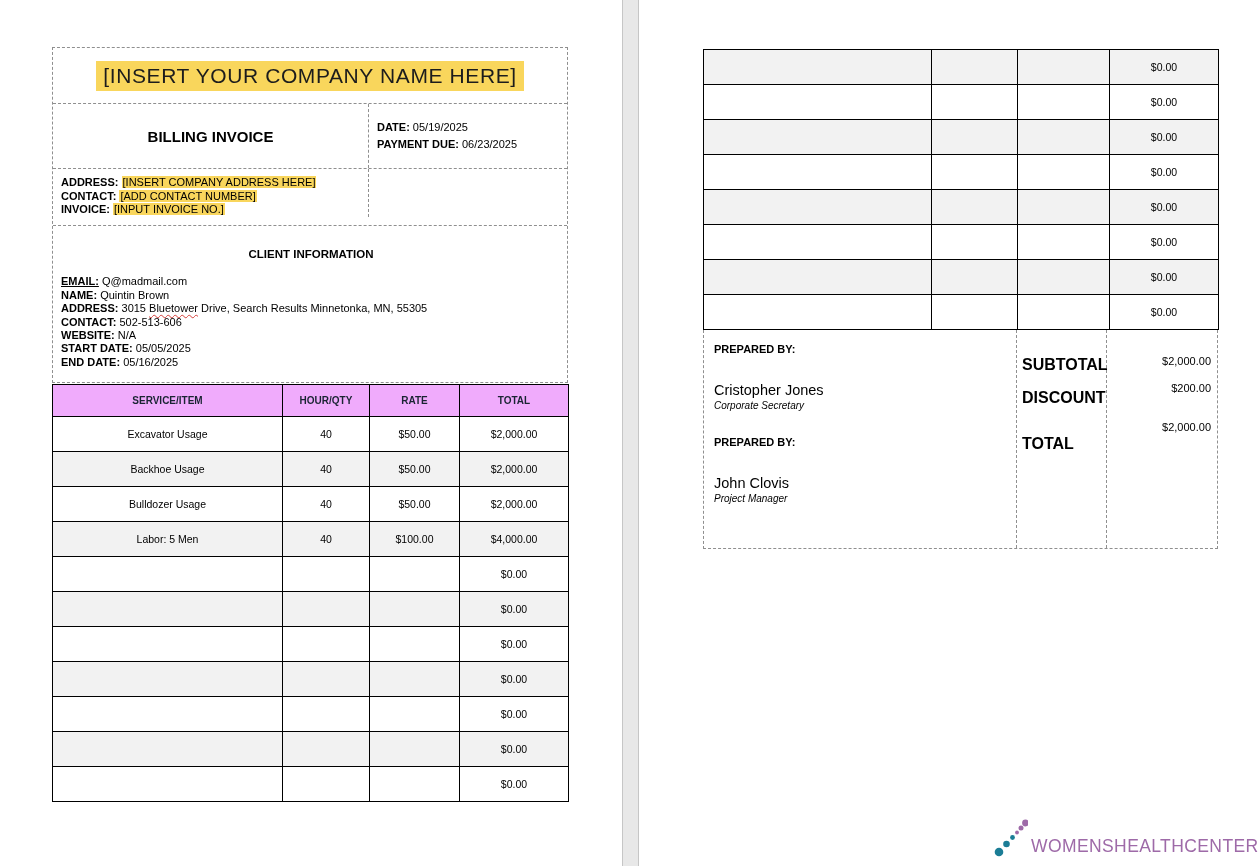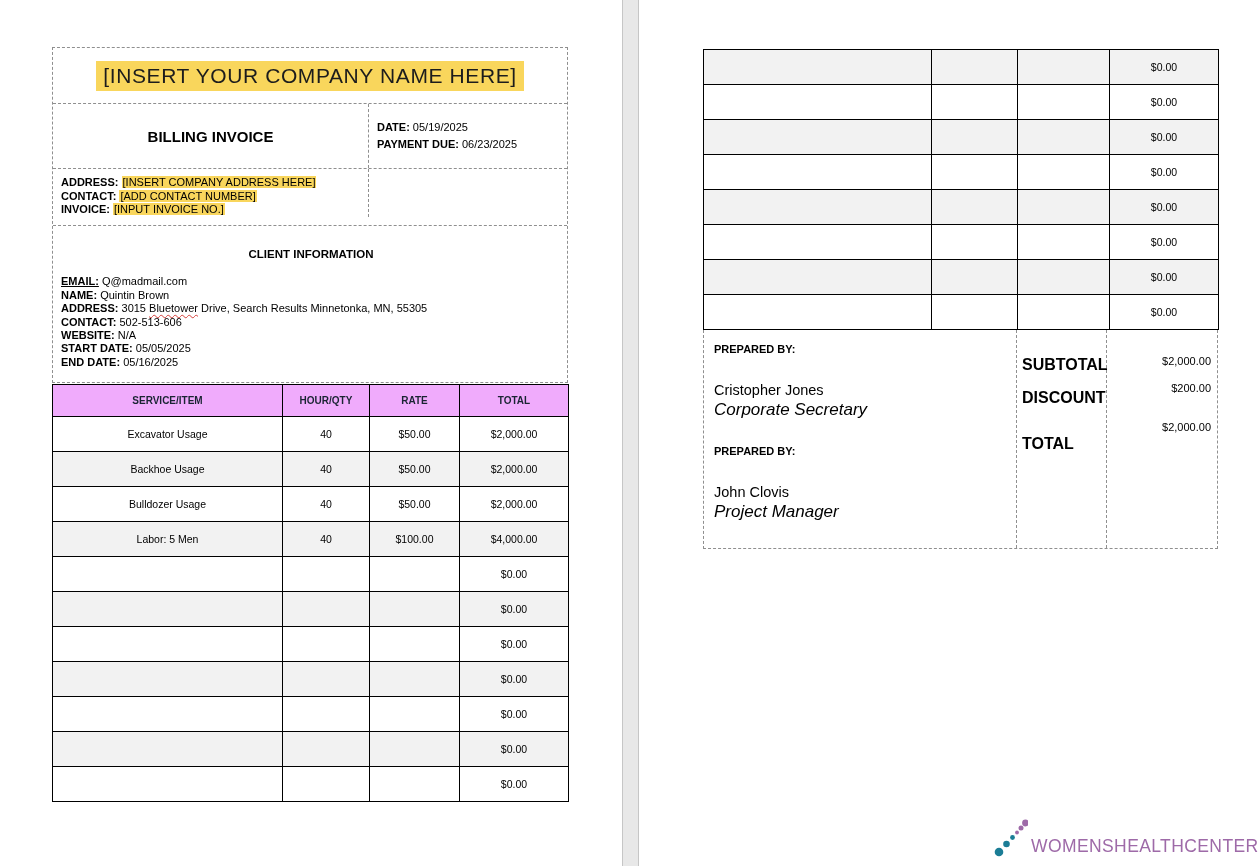--- a/index.html
+++ b/index.html
@@ -51,21 +51,21 @@
   .t1 tbody tr:nth-child(even) td { background:#F2F2F2; }
   .t2 { left:64px; top:49px;  width:515px; }
   .t2 tbody tr:nth-child(odd)  td { background:#F2F2F2; }
 
   
   .prep { position:absolute; left:64px; top:330px; width:515px; height:219px;
           border:1px dashed #8f8f8f; border-top:none; display:flex; }
   .prep-left { width:312px; padding:13px 8px 0 10px; }
   .sig-label { font-size:11px; font-weight:bold; }
   .sig-name  { font-size:14.5px; margin-top:27px; }
-  .sig-title { font-size:17px; font-style:italic; margin-top:2px; }
+  .sig-title { font-size:10px; font-style:italic; margin-top:2px; }
   .sig-block2 { margin-top:25px; }
   .prep-mid { width:91px; border-left:1px dashed #8f8f8f; border-right:1px dashed #8f8f8f;
               padding:26px 2px 0 5px; font-size:16px; font-weight:bold; }
   .prep-mid .tl1 { margin-bottom:15px; }
   .prep-mid .tl2 { margin-bottom:28px; }
   .prep-right { flex:1; padding:25px 6px 0 0; font-size:11px; text-align:right; }
   .prep-right .tv1 { margin-bottom:15px; }
   .prep-right .tv2 { margin-bottom:27px; }
 
   

